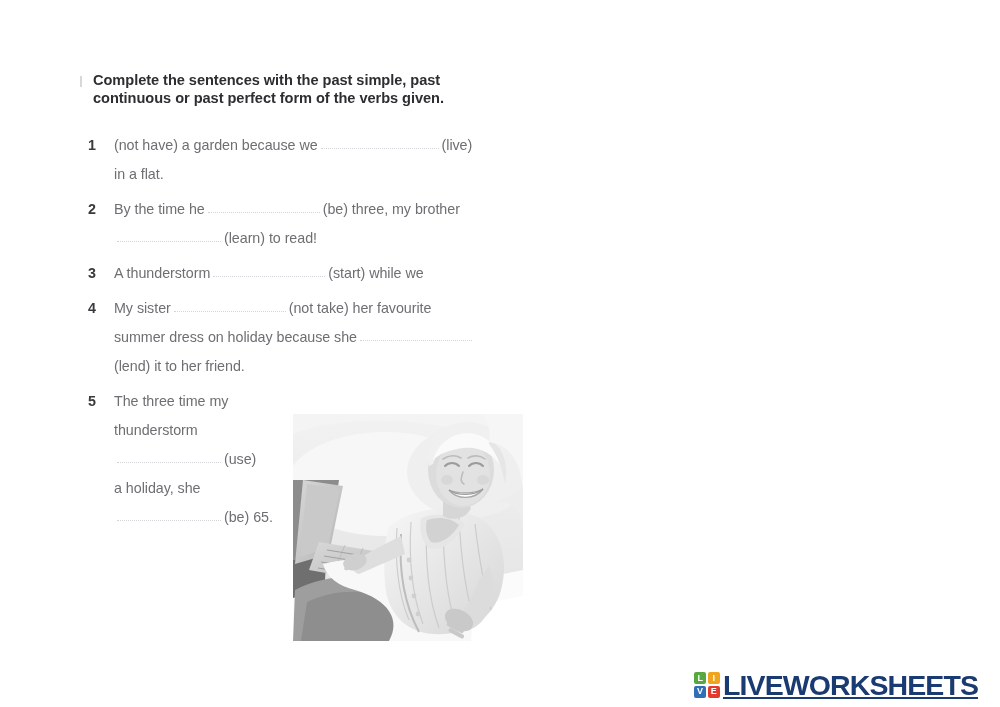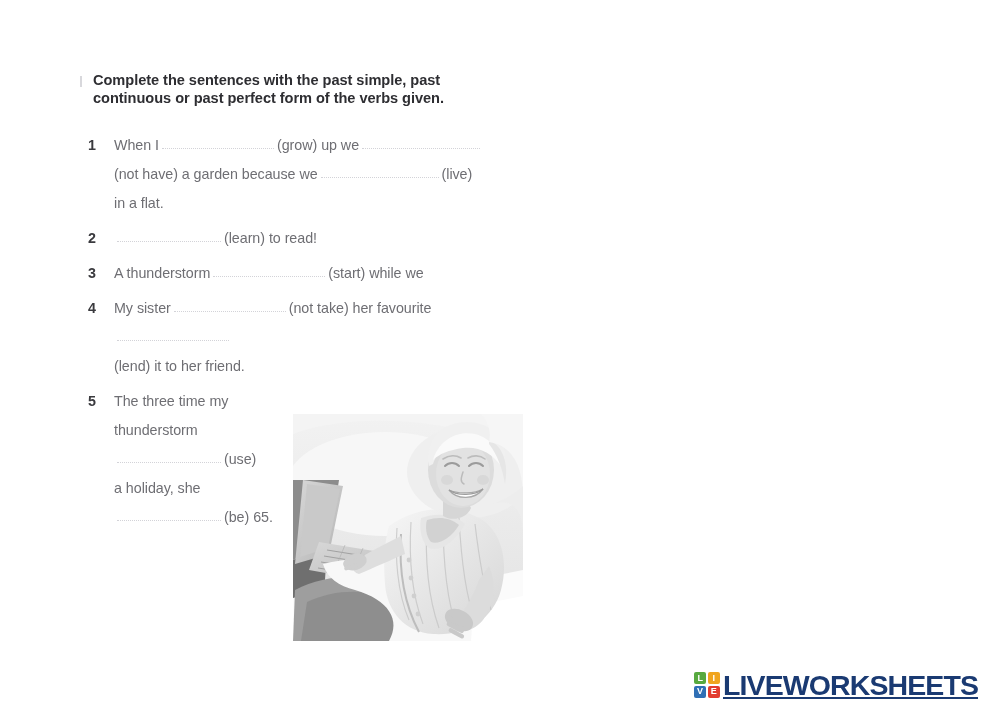--- a/index.html
+++ b/index.html
@@ -155,42 +155,42 @@
 <div class="sheet">
 
   <div class="edge-mark"></div>
 
   <div class="heading">Complete the sentences with the past simple, past continuous or past perfect form of the verbs given.</div>
 
   <div class="items" id="exercise-list">
       <div class="item">
         <div class="item-num">1</div>
         <div class="item-body">
-          <div class="line"><span>When I</span><span class="blank w-l"></span><span>(grow) up we</span><span class="blank w-xl"></span></div>
           <div class="line"><span>(not have) a garden because we</span><span class="blank w-xl"></span><span>(live)</span></div>
           <div class="line"><span>in a flat.</span></div>
         </div>
       </div>
       <div class="item">
         <div class="item-num">2</div>
         <div class="item-body">
+          <div class="line"><span>By the time he</span><span class="blank w-l"></span><span>(be) three, my brother</span></div>
           <div class="line"><span class="blank w-m"></span><span>(learn) to read!</span></div>
         </div>
       </div>
       <div class="item">
         <div class="item-num">3</div>
         <div class="item-body">
           <div class="line"><span>A thunderstorm</span><span class="blank w-l"></span><span>(start) while we</span></div>
         </div>
       </div>
       <div class="item">
         <div class="item-num">4</div>
         <div class="item-body">
           <div class="line"><span>My sister</span><span class="blank w-l"></span><span>(not take) her favourite</span></div>
-          <div class="line"><span class="blank w-l"></span></div>
+          <div class="line"><span>summer dress on holiday because she</span><span class="blank w-l"></span></div>
           <div class="line"><span>(lend) it to her friend.</span></div>
         </div>
       </div>
       <div class="item">
         <div class="item-num">5</div>
         <div class="item-body">
           <div class="line"><span>The three time my</span></div>
           <div class="line"><span>thunderstorm</span></div>
           <div class="line"><span class="blank w-m"></span><span>(use)</span></div>
           <div class="line"><span>a holiday, she</span></div>

